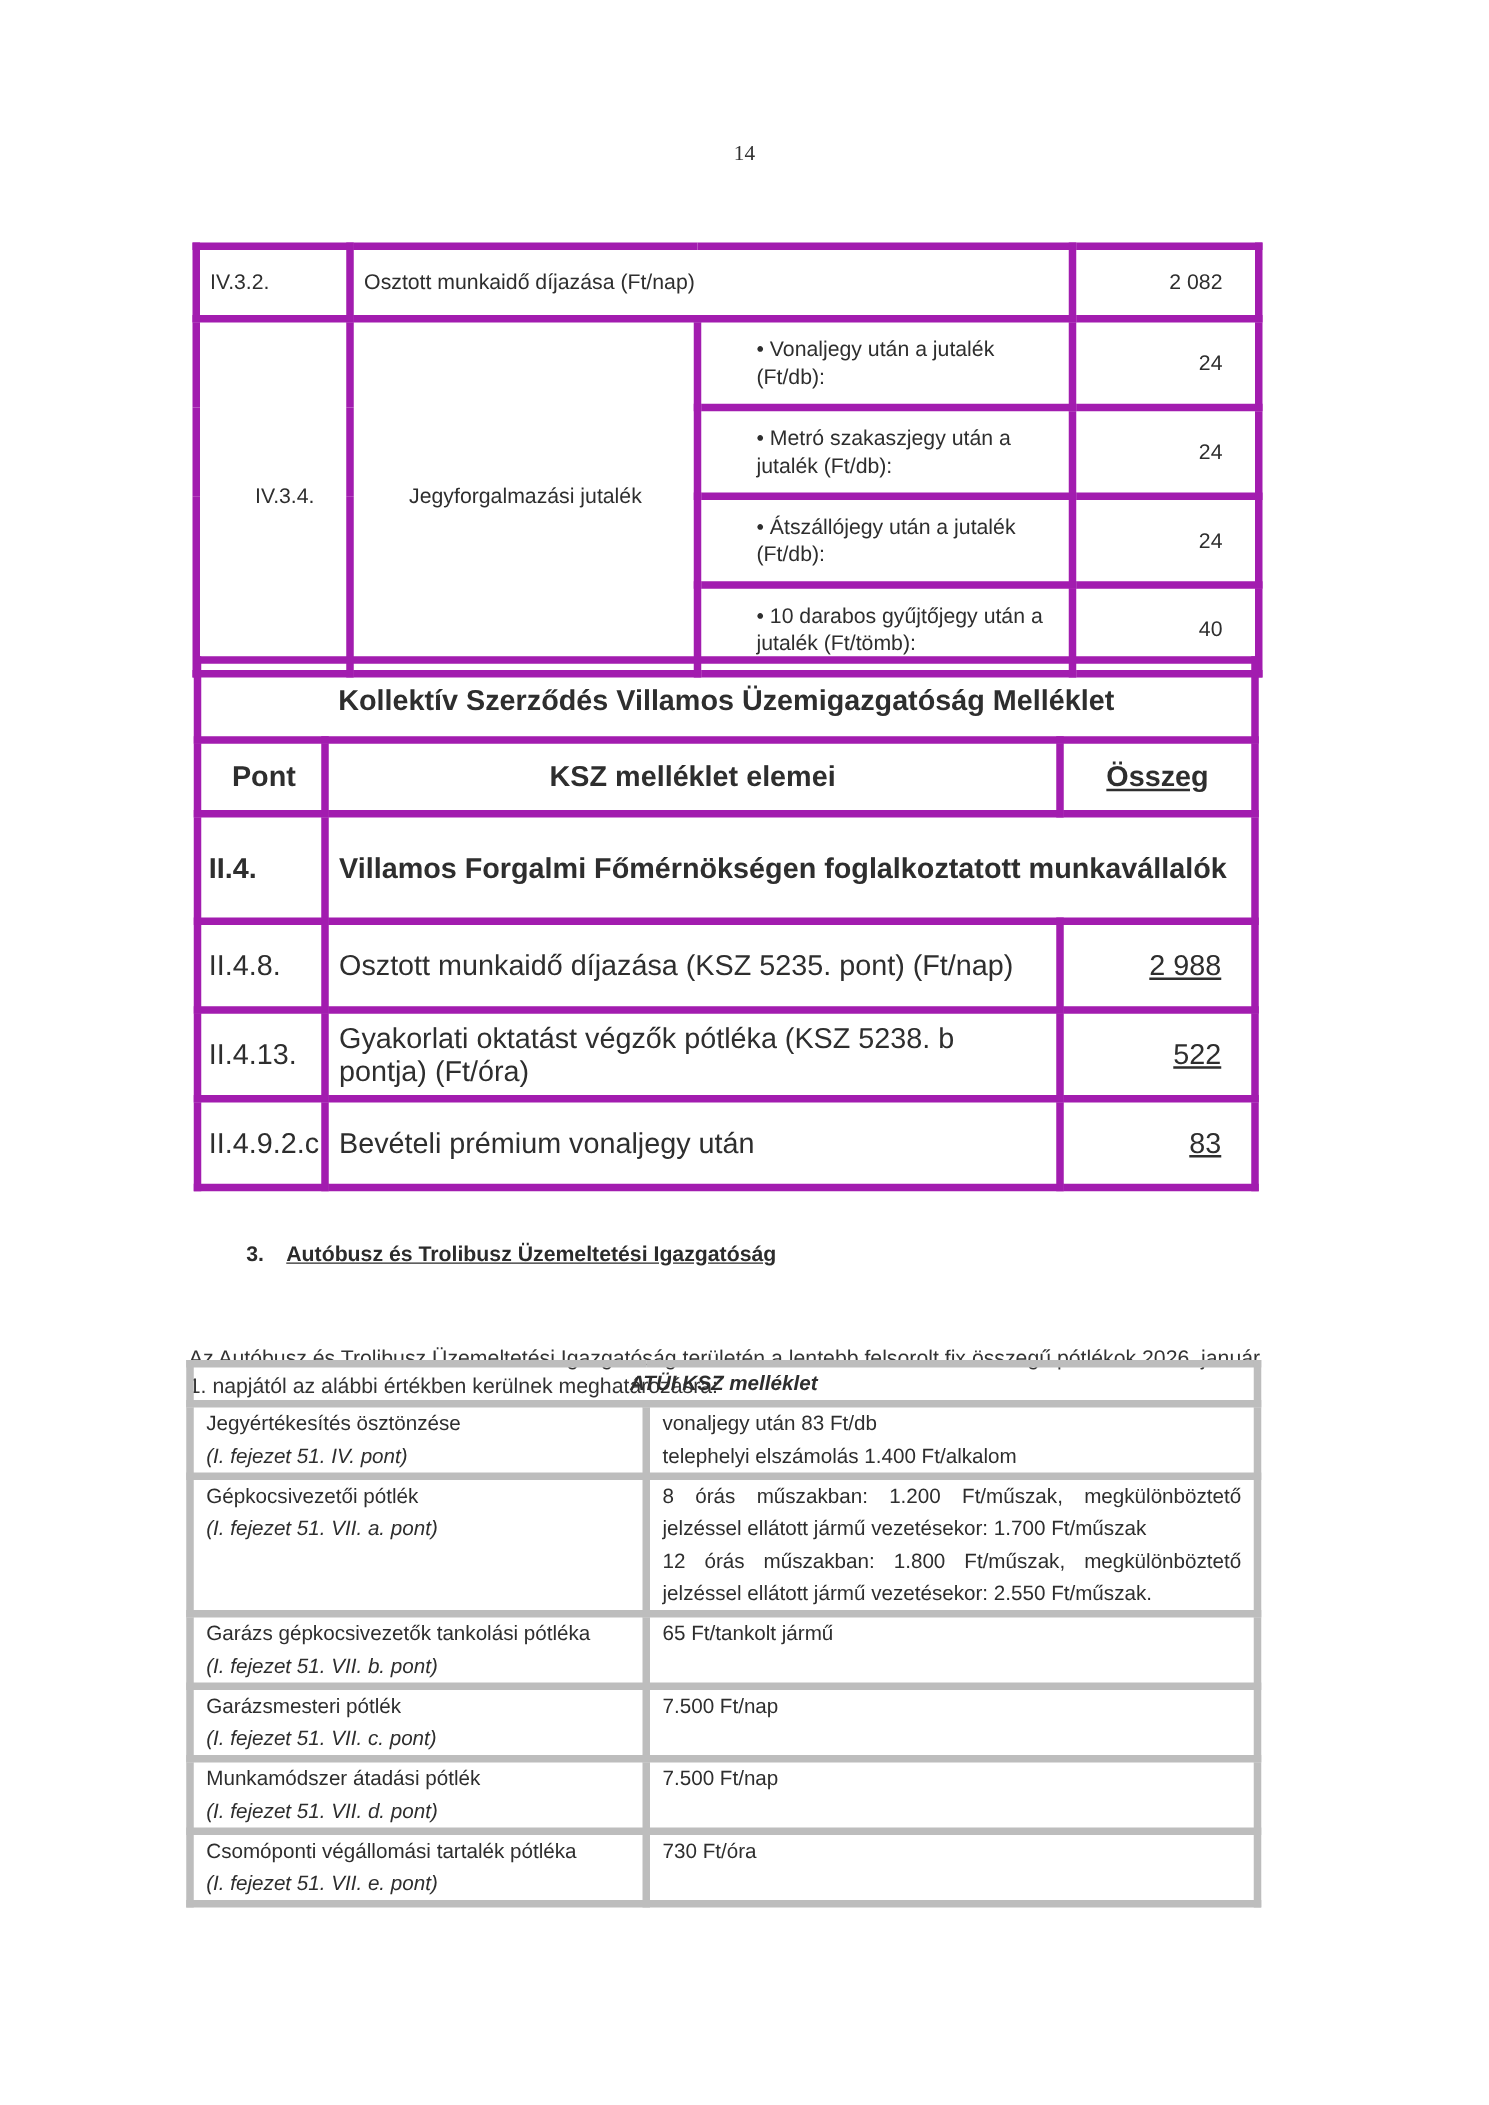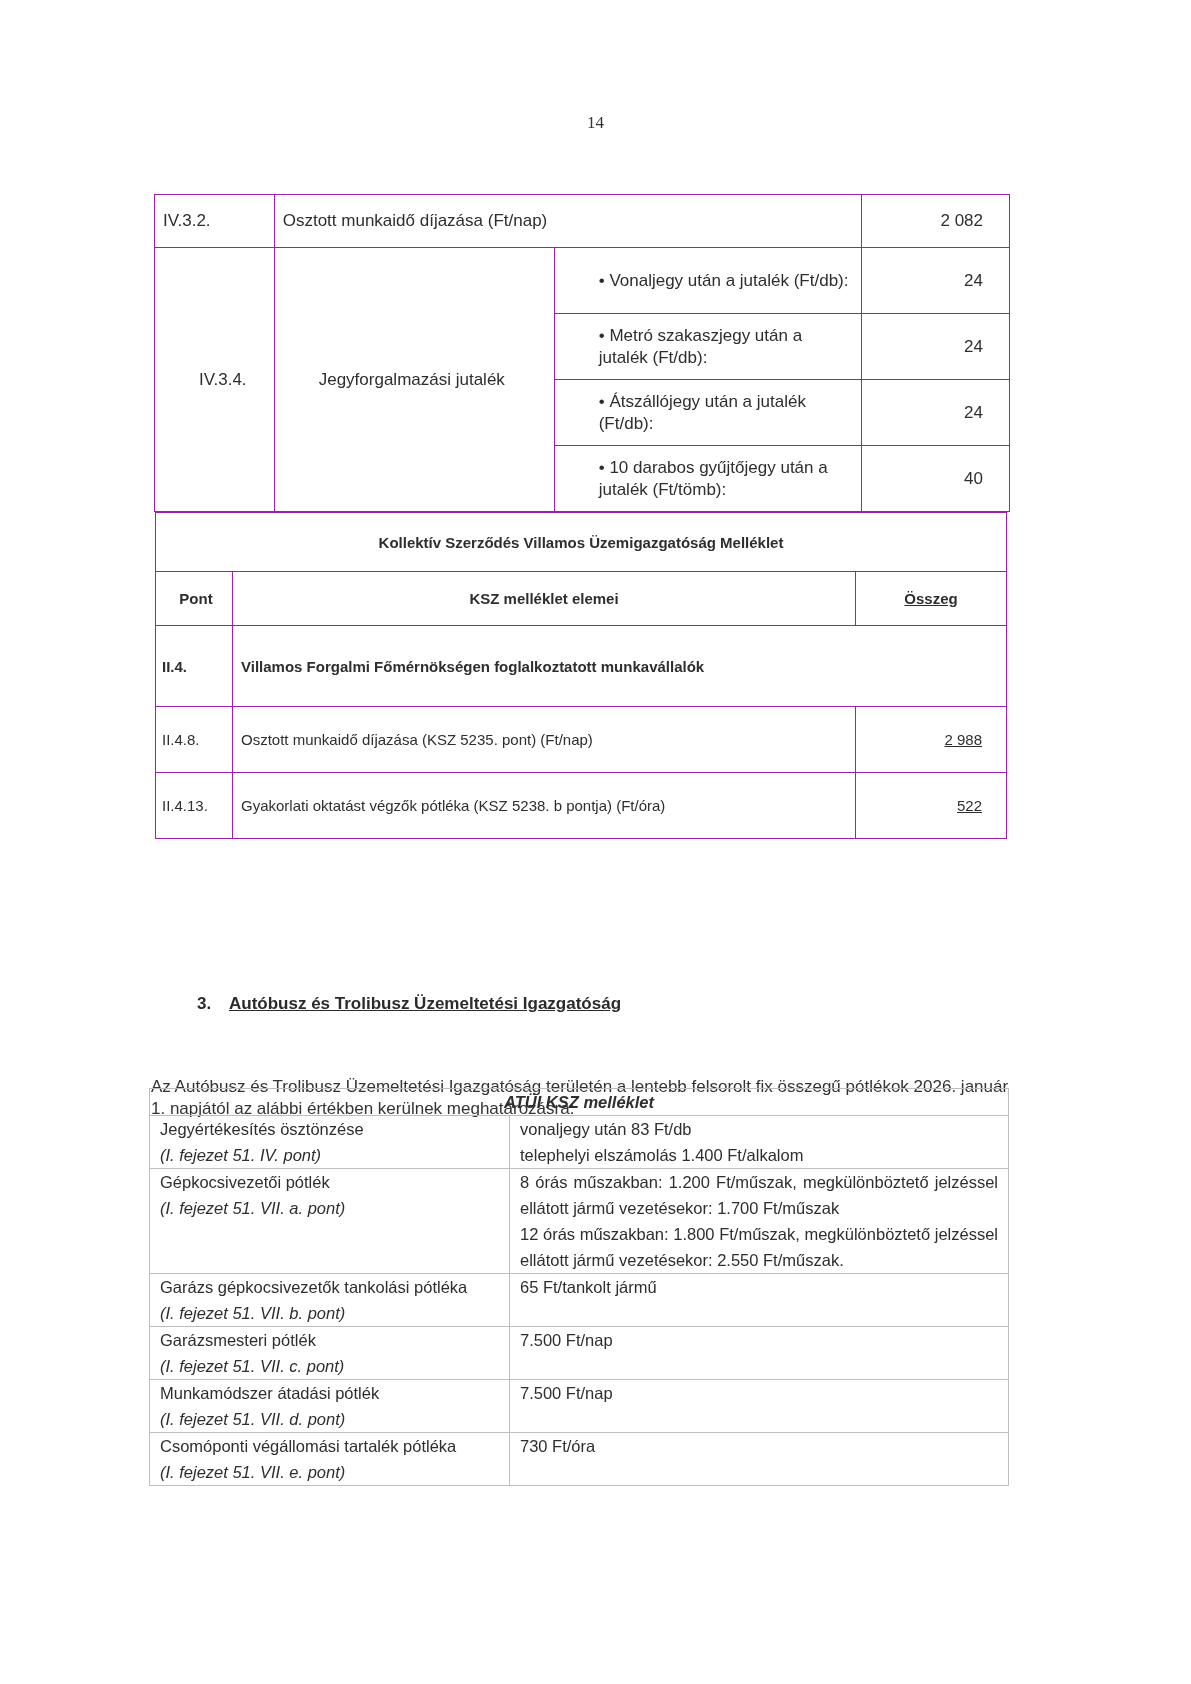--- a/index.html
+++ b/index.html
@@ -2,35 +2,35 @@
 <html><head>
 <meta charset="utf-8">
 <style>
   html, body { margin: 0; padding: 0; background: #ffffff; }
   body { width: 1191px; height: 1684px; position: relative; overflow: hidden;
          font-family: "Liberation Sans", "DejaVu Sans", sans-serif; color: #2b2b2b; }
   .page-num { position: absolute; left: 0; width: 1191px; top: 113px; text-align: center;
               font-family: "Liberation Serif", "DejaVu Serif", serif; font-size: 17px; color: #333; }
   .abs { position: absolute; }
   table { border-collapse: collapse; }
-  td { border: 1px solid #a21caf; color: #2e2e2e; }
+  td { border: 6px solid #a21caf; color: #2e2e2e; }
 
   
   #t1 { left: 154px; top: 194px; width: 856px; font-size: 17px; }
   #t1 td { padding: 0 8px; vertical-align: middle; }
   #t1 .r-top td { height: 52px; }
   #t1 .r-sub td { height: 65px; padding-left: 44px; }
   #t1 .num { text-align: right; padding-right: 26px; }
   #t1 .c1 { width: 76px; }
   #t1 .c2 { width: 273px; }
   #t1 .c3 { width: 333px; line-height: 22px; }
   #t1 .c4 { width: 105px; }
 
   
-  #t2 { left: 155px; top: 512px; width: 852px; font-size: 15px; }
+  #t2 { left: 155px; top: 525px; width: 852px; font-size: 23px; }
   #t2 td { padding: 0 8px; }
   #t2 .title td { height: 58px; text-align: center; font-weight: bold; }
   #t2 .hdr td { height: 53px; font-weight: bold; text-align: center; }
   #t2 .sec td { height: 80px; font-weight: bold; }
   #t2 .row td { height: 65px; }
   #t2 .num { text-align: right; padding-right: 24px; }
   #t2 .p { width: 68px; padding-left: 6px; padding-right: 2px; }
   #t2 .amt { width: 118px; text-decoration: underline; }
 
   
@@ -97,20 +97,25 @@
   <tr class="row">
     <td class="p">II.4.8.</td>
     <td>Osztott munkaidő díjazása (KSZ 5235. pont) (Ft/nap)</td>
     <td class="amt num">2 988</td>
   </tr>
   <tr class="row">
     <td class="p">II.4.13.</td>
     <td>Gyakorlati oktatást végzők pótléka (KSZ 5238. b pontja) (Ft/óra)</td>
     <td class="amt num">522</td>
   </tr>
+  <tr class="row">
+    <td class="p">II.4.9.2.c</td>
+    <td>Bevételi prémium vonaljegy után</td>
+    <td class="amt num">83</td>
+  </tr>
 </tbody>
   </table>
 
 <div class="abs h3">
   <span class="num3">3.</span><span class="ttl">Autóbusz és Trolibusz Üzemeltetési Igazgatóság</span>
 </div>
 <div class="abs para">Az Autóbusz és Trolibusz Üzemeltetési Igazgatóság területén a lentebb felsorolt fix összegű pótlékok 2026. január 1. napjától az alábbi értékben kerülnek meghatározásra:</div>
 
 <table id="t3" class="abs">
   <tbody>

